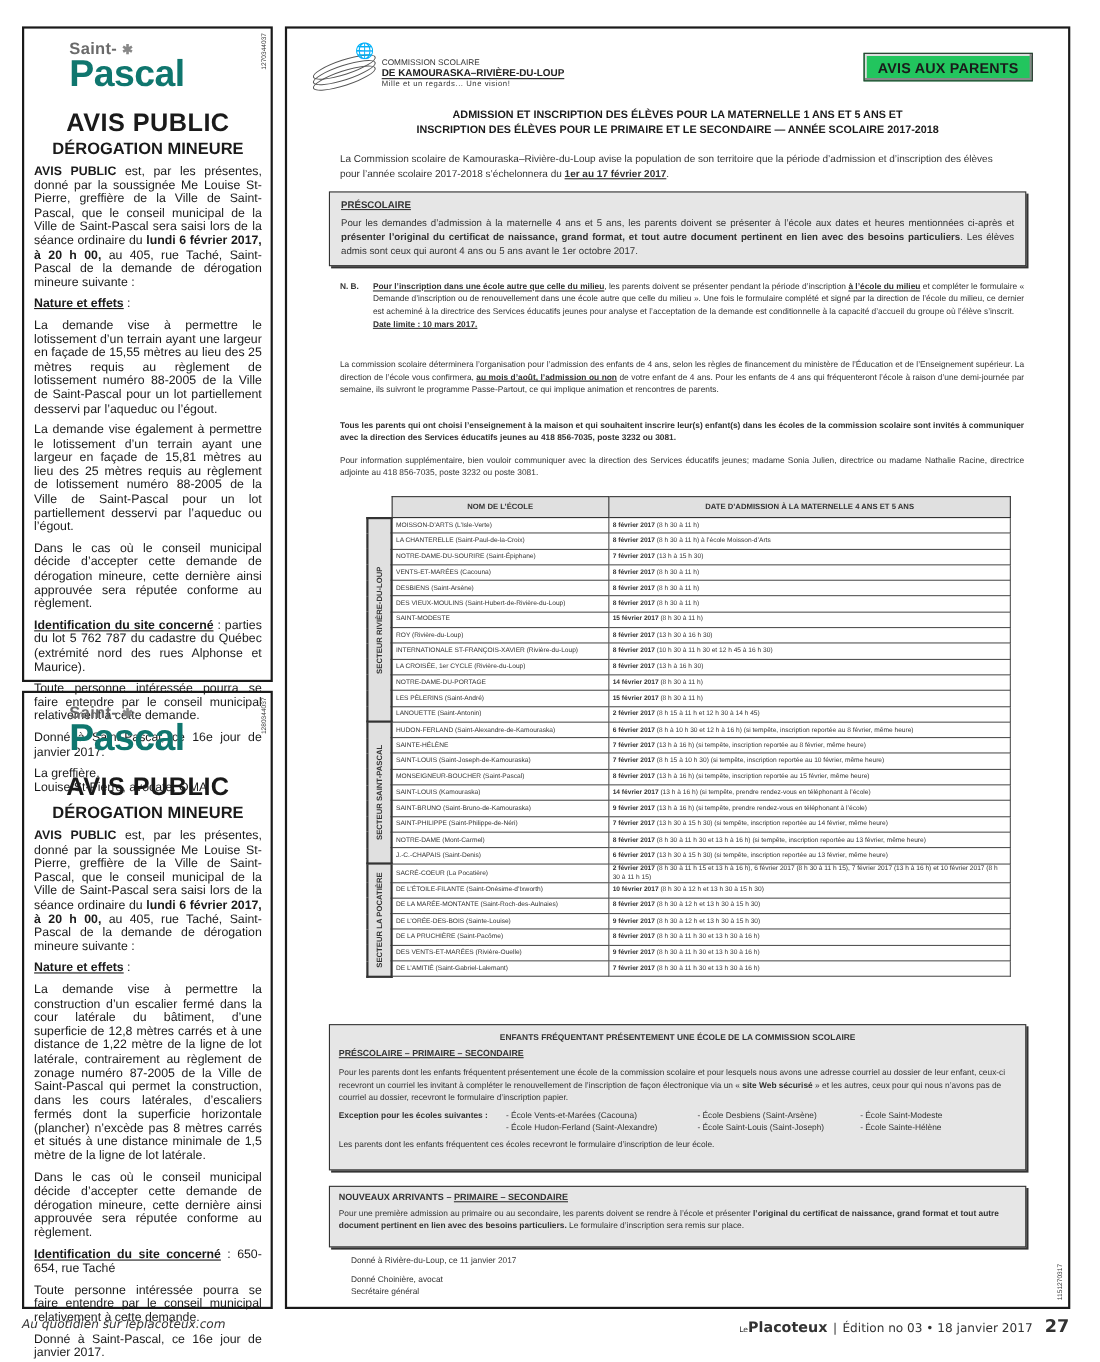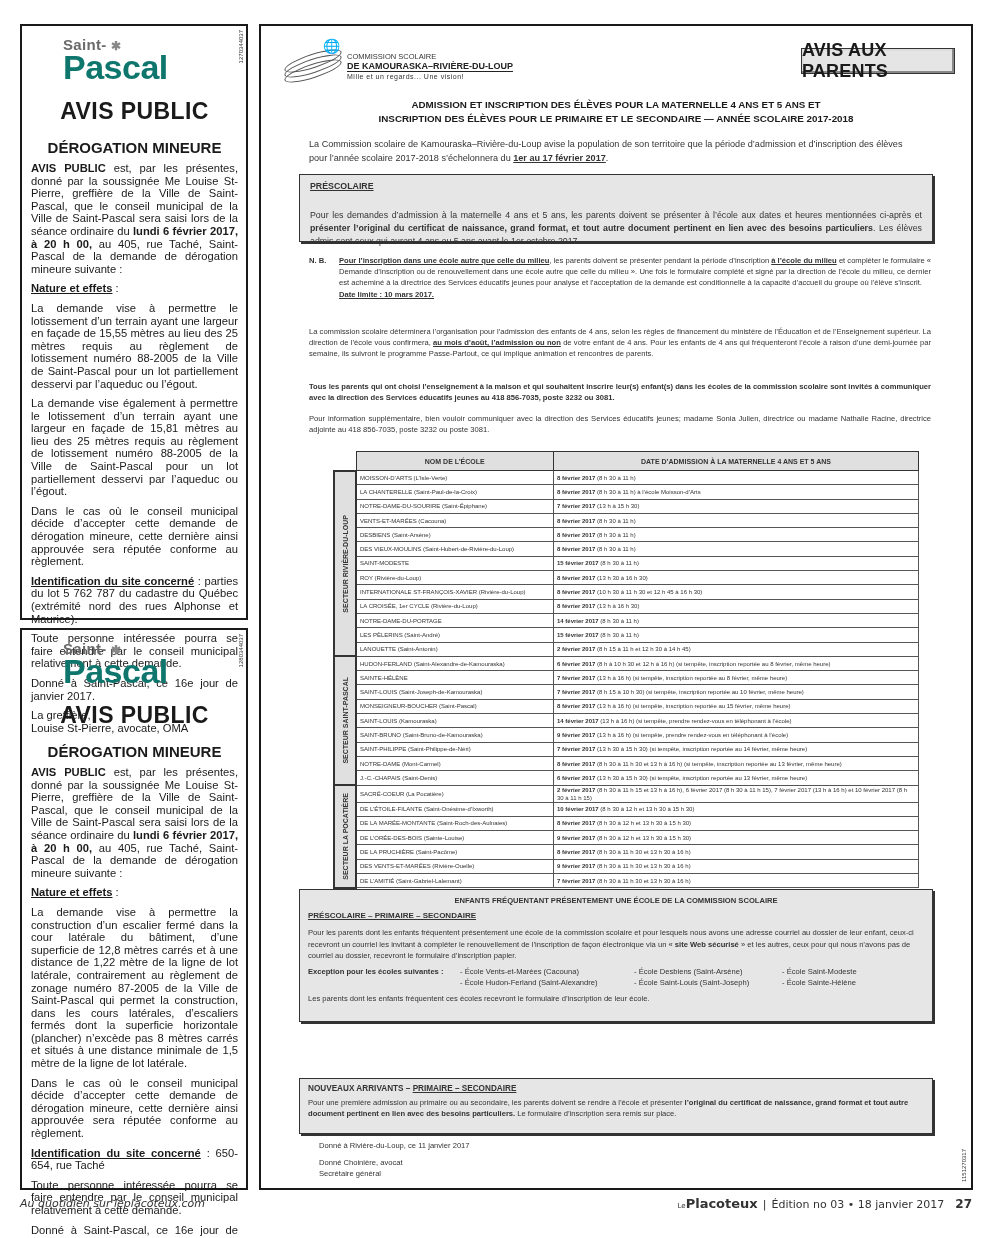--- a/index.html
+++ b/index.html
@@ -6,63 +6,63 @@
   body{width:1000px;height:1238px;position:relative;overflow:hidden;font-family:"Liberation Sans",sans-serif;color:#1a1a1a;}
   .left-ad{position:absolute;left:20px;width:228px;border:2px solid #1a1a1a;box-sizing:border-box;padding:6px 8px 6px 9px;}
   #ad1{top:24px;height:596px;}
   #ad2{top:628px;height:562px;}
   .ad-code{position:absolute;right:2px;top:4px;writing-mode:vertical-rl;transform:rotate(180deg);font-size:6px;color:#333;}
   .logo{display:flex;flex-direction:column;margin-left:32px;margin-top:4px;height:48px;}
   .logo .saint{font-size:15px;font-weight:bold;color:#6a6a6a;letter-spacing:0.3px;}
   .logo .pascal{font-size:34px;font-weight:bold;color:#0f766e;line-height:28px;letter-spacing:-0.5px;}
   .logo .star{color:#888;font-size:12px;}
   .ad-title{font-size:23px;font-weight:bold;text-align:center;margin-top:14px;letter-spacing:0.4px;}
-  .ad-sub{font-size:15px;font-weight:bold;text-align:center;margin-top:14px;margin-bottom:6px;}
+  .ad-sub{font-size:15px;font-weight:bold;text-align:center;margin-top:2px;margin-bottom:6px;}
   .ad-p{font-size:11.2px;line-height:12.6px;margin:0 0 7px 0;text-align:justify;}
   .ad-p b{font-weight:bold;}
   .ad-p u{font-weight:bold;}
   .footer-left{position:absolute;left:20px;top:1197px;font-size:11px;font-style:italic;color:#333;font-family:"DejaVu Sans",sans-serif;}
   .footer-right{position:absolute;right:28px;top:1196px;font-size:11px;color:#333;display:flex;align-items:baseline;gap:5px;font-family:"DejaVu Sans",sans-serif;}
   .footer-right .brand{font-weight:bold;font-size:13px;}
   .footer-right .le{font-size:7px;}
-  .footer-right .pg{font-weight:bold;font-size:12px;margin-left:6px;}
+  .footer-right .pg{font-weight:bold;font-size:16px;margin-left:6px;}
 
   #main{position:absolute;left:259px;top:24px;width:714px;height:1166px;border:2px solid #1a1a1a;box-sizing:border-box;}
   .main-code{position:absolute;right:4px;bottom:6px;writing-mode:vertical-rl;transform:rotate(180deg);font-size:6px;color:#333;}
   .cs-logo{position:absolute;left:22px;top:18px;display:flex;align-items:flex-end;}
   .cs-disc{width:60px;height:36px;position:relative;}
   .cs-disc span{position:absolute;left:0;width:58px;height:12px;border:1px solid #555;border-radius:50%;transform:rotate(-18deg);}
   .cs-globe{position:absolute;left:40px;top:-6px;font-size:14px;color:#444;}
   .cs-text{margin-left:4px;}
   .cs-l1{font-size:7.5px;color:#333;}
   .cs-l2{font-size:9px;font-weight:bold;color:#222;border-bottom:1px solid #222;}
   .cs-l3{font-size:7px;color:#333;letter-spacing:0.5px;margin-top:1px;}
-  .avis-parents{position:absolute;right:16px;top:22px;width:152px;height:24px;background:#e5e5e5;border:1px solid #333;box-shadow:inset -2px -2px 0 #888, inset 2px 2px 0 #ddd;font-weight:bold;font-size:18px;display:flex;align-items:center;justify-content:center;letter-spacing:0.2px;}
+  .avis-parents{position:absolute;right:32px;top:22px;width:152px;height:24px;background:#22c55e;border:1px solid #333;box-shadow:inset -2px -2px 0 #888, inset 2px 2px 0 #ddd;font-weight:bold;font-size:13px;display:flex;align-items:center;justify-content:center;letter-spacing:0.2px;}
   .hdr{position:absolute;left:0;right:0;top:72px;text-align:center;font-size:9.8px;font-weight:bold;line-height:14px;}
   .intro{position:absolute;left:48px;right:48px;top:112px;font-size:9.1px;line-height:13.5px;color:#333;}
   .intro u{font-weight:bold;}
   .box{position:absolute;left:38px;right:38px;background:#e6e6e6;border:1px solid #333;box-shadow:2px 2px 0 #333;box-sizing:border-box;font-size:8.8px;line-height:13px;color:#333;padding:5px 10px;}
   #presco{top:148px;height:68px;text-align:justify;}
-  .box-h{font-weight:bold;text-decoration:underline;margin-bottom:16px;}
+  .box-h{font-weight:bold;text-decoration:underline;margin-bottom:3px;}
   .nb{position:absolute;left:48px;right:40px;top:229px;font-size:7.6px;line-height:11.2px;color:#333;display:flex;}
   .nb .lbl{font-weight:bold;width:30px;flex:none;}
   .nb u{font-weight:bold;}
   .para{position:absolute;left:48px;right:40px;font-size:7.6px;line-height:11.2px;color:#333;text-align:justify;}
   .para u{font-weight:bold;}
   #p1{top:300px;}
   #p2{top:355px;font-weight:bold;}
   #p3{top:387px;}
   table.sched{position:absolute;left:72px;top:425px;width:586px;border-collapse:collapse;font-size:6px;color:#333;}
   table.sched th{background:#e0e0e0;font-size:7px;font-weight:bold;border:1px solid #333;height:16px;}
   table.sched td{border:1px solid #555;height:13.3px;padding:0 3px;white-space:nowrap;}
   table.sched td.sector{background:#e0e0e0;border:2px solid #333;width:20px;padding:0;text-align:center;}
   table.sched td.sector div{writing-mode:vertical-rl;transform:rotate(180deg);font-weight:bold;font-size:7px;margin:auto;}
   table.sched td.dt b{font-weight:bold;}
   table.sched td.name{width:190px;}
-  #enfants{top:863px;height:133px;padding:5px 8px;font-size:7.6px;line-height:11.2px;}
+  #enfants{top:905px;height:133px;padding:5px 8px;font-size:7.6px;line-height:11.2px;}
   #enfants .ctr{text-align:center;font-weight:bold;}
   #enfants .sub{font-weight:bold;text-decoration:underline;margin:4px 0 6px 0;font-size:8px;}
   .exc{display:grid;grid-template-columns:152px 174px 148px 120px;margin:5px 0;}
   .exc .lb{font-weight:bold;}
   #nouveaux{top:1052px;height:56px;padding:4px 8px;font-size:7.6px;line-height:11.2px;}
   #nouveaux .t{font-weight:bold;font-size:8.2px;margin-bottom:3px;}
   #nouveaux .t u{text-decoration:underline;}
   .sign{position:absolute;left:58px;top:1114px;font-size:7.6px;line-height:11px;color:#333;}
   .sign div{margin-bottom:6px;}
 </style>
@@ -117,21 +117,21 @@
     </div>
     <div class="cs-text">
       <div class="cs-l1">COMMISSION SCOLAIRE</div>
       <div class="cs-l2">DE KAMOURASKA–RIVIÈRE-DU-LOUP</div>
       <div class="cs-l3">Mille et un regards... Une vision!</div>
     </div>
   </div>
   <div class="avis-parents">AVIS AUX PARENTS</div>
 
   <div class="hdr">
-    <div>ADMISSION ET INSCRIPTION DES ÉLÈVES POUR LA MATERNELLE 4 ANS ET 5 ANS ET</div>
+    <div>ADMISSION ET INSCRIPTION DES ÉLÈVES POUR LA MATERNELLE 1 ANS ET 5 ANS ET</div>
     <div>INSCRIPTION DES ÉLÈVES POUR LE PRIMAIRE ET LE SECONDAIRE — ANNÉE SCOLAIRE 2017-2018</div>
   </div>
 
   <div class="intro"><span>La Commission scolaire de Kamouraska–Rivière-du-Loup avise la population de son territoire que la période d’admission et d’inscription des élèves pour l’année scolaire 2017-2018 s’échelonnera du </span><u>1er au 17 février 2017</u><span>.</span></div>
 
   <div class="box" id="presco">
     <div class="box-h">PRÉSCOLAIRE</div>
     <div><span>Pour les demandes d’admission à la maternelle 4 ans et 5 ans, les parents doivent se présenter à l’école aux dates et heures mentionnées ci-après et </span><b>présenter l’original du certificat de naissance, grand format, et tout autre document pertinent en lien avec des besoins particuliers</b><span>. Les élèves admis sont ceux qui auront 4 ans ou 5 ans avant le 1er octobre 2017.</span></div>
   </div>
 

